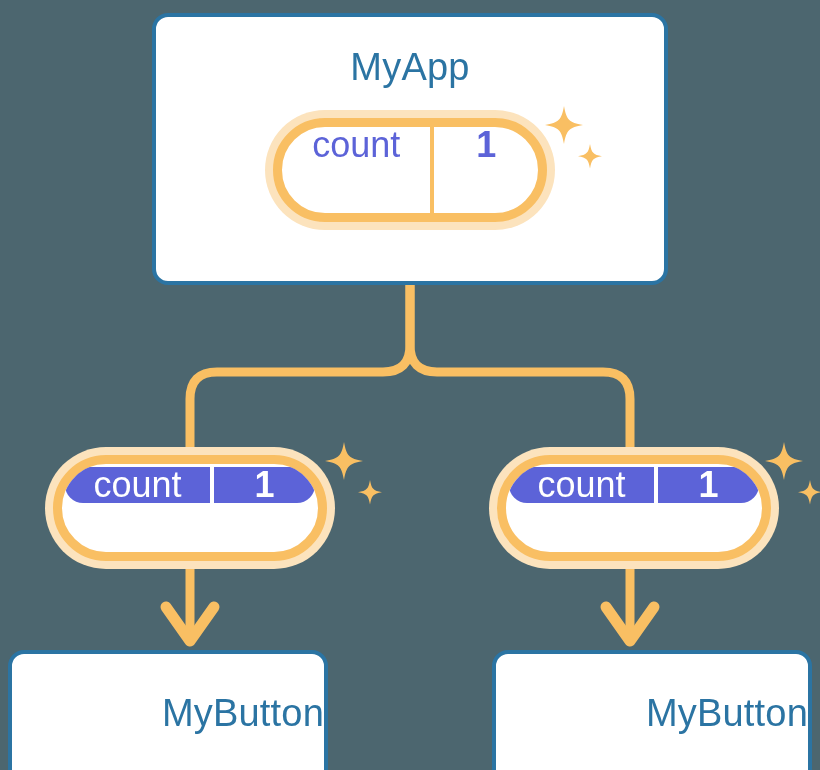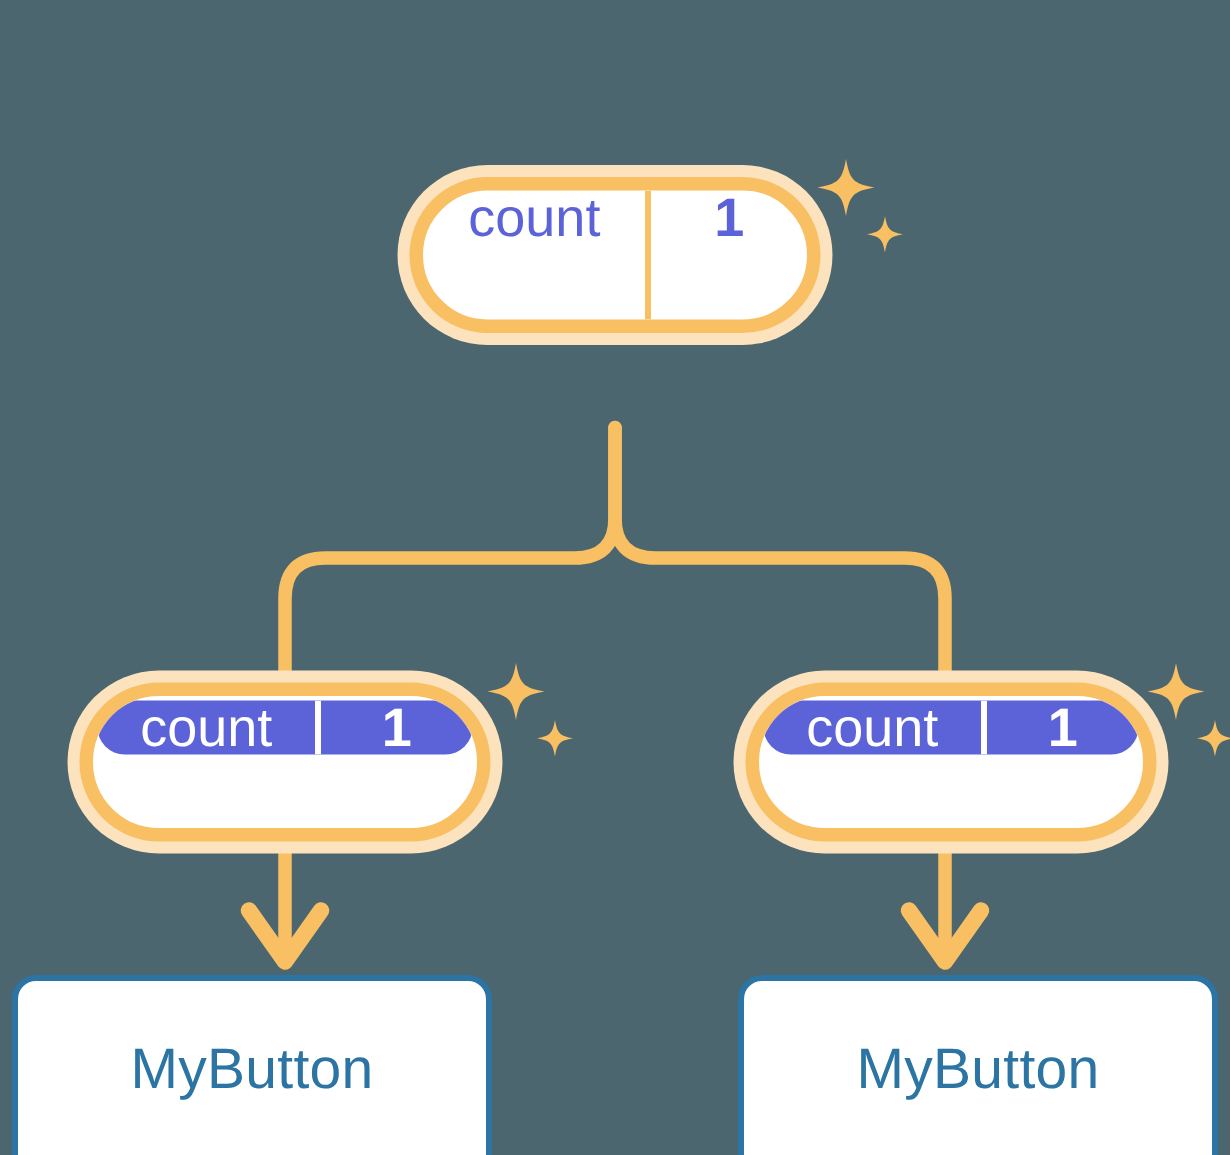--- a/index.html
+++ b/index.html
@@ -55,20 +55,21 @@
   #card-myapp .card-title {
     margin-top: 29px;
   }
 
   .card-button {
     height: 160px;
     top: 650px;
   }
   .card-button .card-title {
     margin-top: 38px;
+    text-align: right;
   }
   #card-button-left  { left: 8px;   width: 320px; }
   #card-button-right { left: 492px; width: 320px; }
 
   
   .pill {
     position: absolute;
     box-sizing: border-box;
     border-radius: 999px;
     background: #fce3bd;           
@@ -149,20 +150,23 @@
              Q 630 372 630 399
              L 630 455" fill="none" stroke="#f9bf63" stroke-width="9" stroke-linecap="round"></path>
 
     <path d="M 190 565 L 190 641" fill="none" stroke="#f9bf63" stroke-width="9" stroke-linecap="butt"></path>
     <path d="M 166 607 L 190 641 L 214 607" fill="none" stroke="#f9bf63" stroke-width="11" stroke-linecap="round" stroke-linejoin="round"></path>
 
     <path d="M 630 565 L 630 641" fill="none" stroke="#f9bf63" stroke-width="9" stroke-linecap="butt"></path>
     <path d="M 606 607 L 630 641 L 654 607" fill="none" stroke="#f9bf63" stroke-width="11" stroke-linecap="round" stroke-linejoin="round"></path>
   </svg>
 
+  <div class="card" id="card-myapp">
+    <div class="card-title">MyApp</div>
+  </div>
 
   <div class="pill pill-light" id="pill-app">
     <div class="pill-ring">
       <div class="pill-cell pill-key">count</div>
       <div class="pill-divider"></div>
       <div class="pill-cell pill-value">1</div>
     </div>
   </div>
 
   <div class="sparkle-group" id="sparkle-app">

